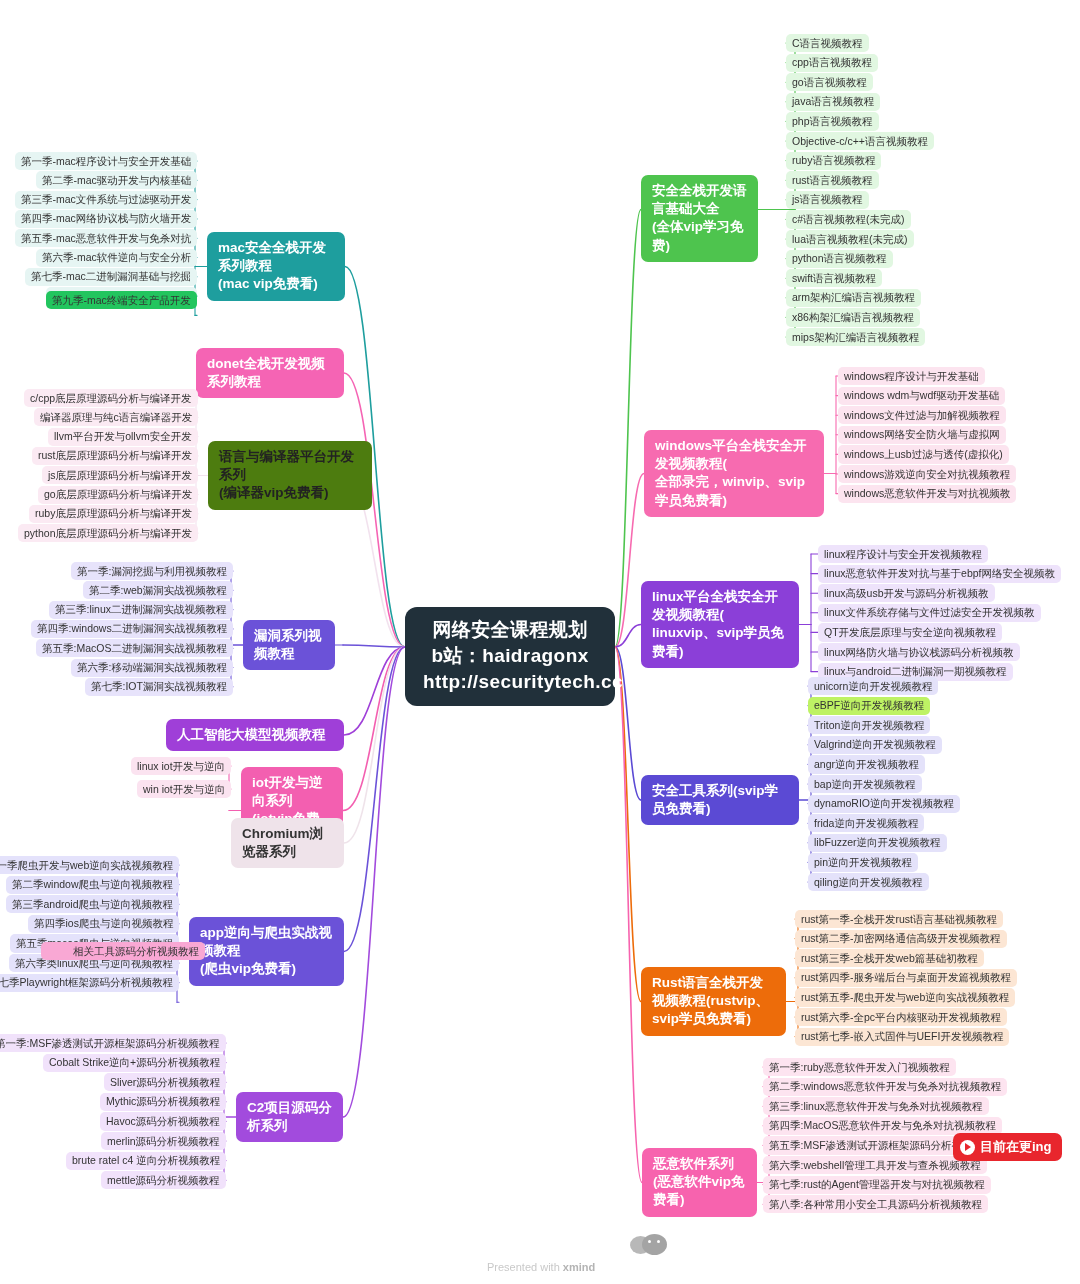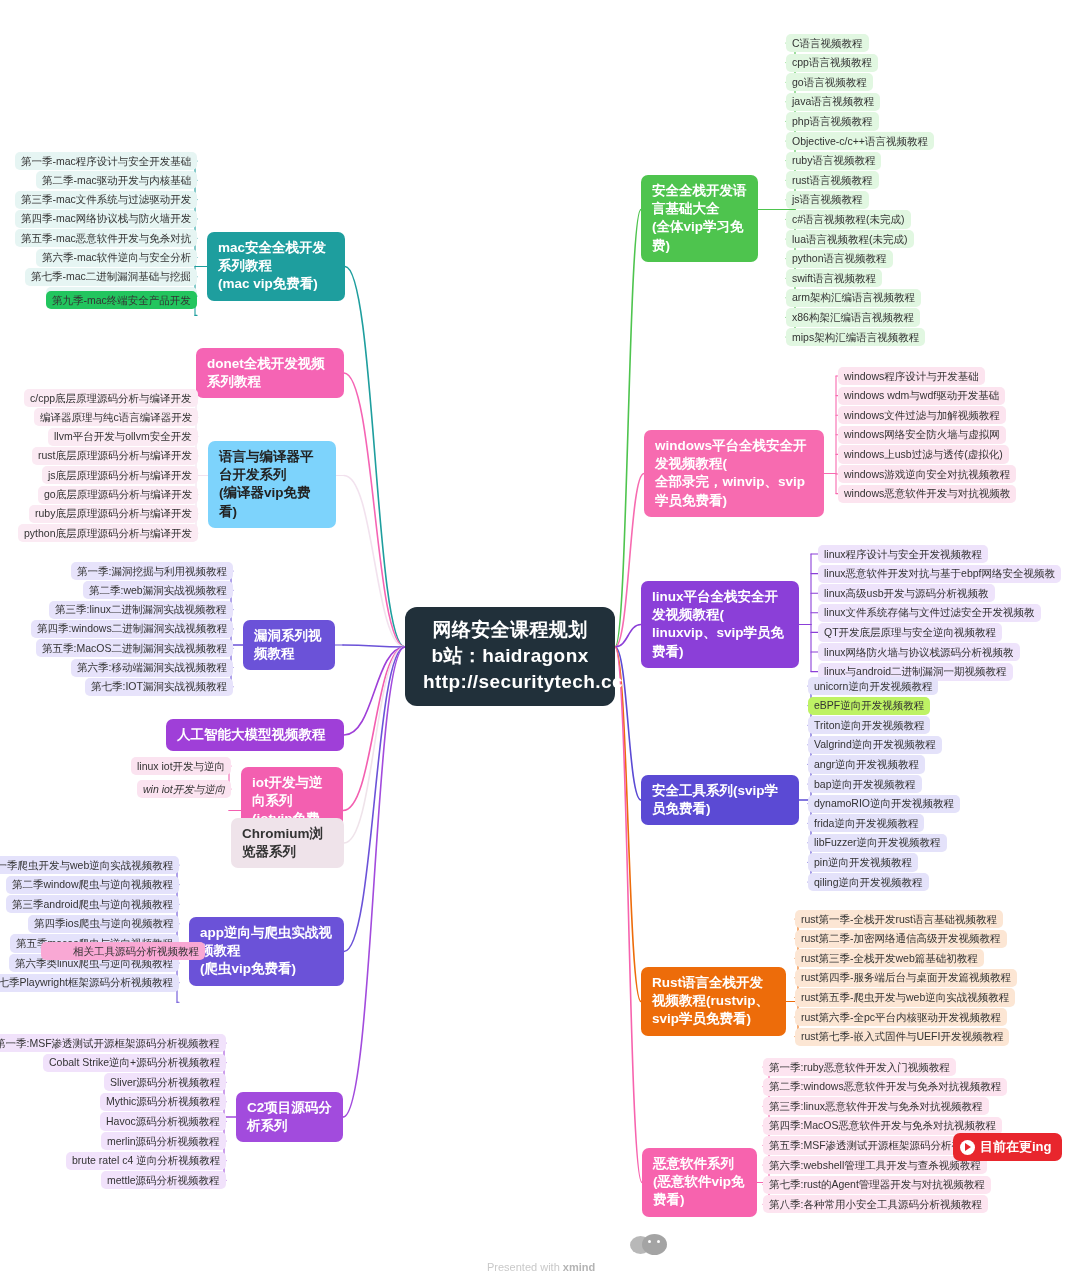--- a/index.html
+++ b/index.html
@@ -232,21 +232,21 @@
       <div class="node sub" style="background: rgb(230, 245, 243); top: 190.6px; left: 15px;">第三季-mac文件系统与过滤驱动开发</div>
       <div class="node sub" style="background: rgb(230, 245, 243); top: 209.9px; left: 15px;">第四季-mac网络协议栈与防火墙开发</div>
       <div class="node sub" style="background: rgb(230, 245, 243); top: 229.2px; left: 15px;">第五季-mac恶意软件开发与免杀对抗</div>
       <div class="node sub" style="background: rgb(230, 245, 243); top: 248.5px; left: 36px;">第六季-mac软件逆向与安全分析</div>
       <div class="node sub" style="background: rgb(230, 245, 243); top: 267.8px; left: 25px;">第七季-mac二进制漏洞基础与挖掘</div>
       <div class="node sub" style="background: rgb(230, 245, 243); top: 287.1px; left: 46px;">第八季-mac云虚拟化产品开发</div>
       <div class="node sub" style="background: #22c55e; top: 291px; left: 46px;">第九季-mac终端安全产品开发</div>
       <div class="node main" style="left: 196px; top: 348px; width: 148px; background: rgb(245, 100, 180); color: rgb(255, 255, 255);">
         <div>donet全栈开发视频系列教程</div>
       </div>
-      <div class="node main" style="left: 208px; top: 441px; width: 128px; background: #7dd3fc; color: rgb(34, 34, 34);">
+      <div class="node main" style="left: 208px; top: 441px; width: 164px; background: #4d7c0f; color: rgb(34, 34, 34);">
         <div>语言与编译器平台开发系列</div>
         <div>(编译器vip免费看)</div>
       </div>
       <div class="node sub" style="background: rgb(251, 234, 243); top: 389px; left: 24px;">c/cpp底层原理源码分析与编译开发</div>
       <div class="node sub" style="background: rgb(251, 234, 243); top: 408.3px; left: 34px;">编译器原理与纯c语言编译器开发</div>
       <div class="node sub" style="background: rgb(251, 234, 243); top: 427.6px; left: 48px;">llvm平台开发与ollvm安全开发</div>
       <div class="node sub" style="background: rgb(251, 234, 243); top: 446.9px; left: 32px;">rust底层原理源码分析与编译开发</div>
       <div class="node sub" style="background: rgb(251, 234, 243); top: 466.2px; left: 42px;">js底层原理源码分析与编译开发</div>
       <div class="node sub" style="background: rgb(251, 234, 243); top: 485.5px; left: 38px;">go底层原理源码分析与编译开发</div>
       <div class="node sub" style="background: rgb(251, 234, 243); top: 504.8px; left: 29px;">ruby底层原理源码分析与编译开发</div>
@@ -262,21 +262,21 @@
       <div class="node sub" style="background: rgb(231, 227, 251); top: 658.5px; left: 71px;">第六季:移动端漏洞实战视频教程</div>
       <div class="node sub" style="background: rgb(231, 227, 251); top: 677.8px; left: 85px;">第七季:IOT漏洞实战视频教程</div>
       <div class="node main" style="left: 166px; top: 719px; width: 178px; background: rgb(159, 63, 216); color: rgb(255, 255, 255);">
         <div>人工智能大模型视频教程</div>
       </div>
       <div class="node main" style="left: 241px; top: 767px; width: 102px; background: rgb(243, 95, 176); color: rgb(255, 255, 255);">
         <div>iot开发与逆向系列</div>
         <div>(iotvip免费看)</div>
       </div>
       <div class="node sub" style="background: rgb(251, 227, 240); top: 757px; left: 131px;">linux iot开发与逆向</div>
-      <div class="node sub" style="background: rgb(251, 227, 240); top: 780px; left: 137px; font-style: italic;">win iot开发与逆向</div>
+      <div class="node sub" style="background: rgb(251, 227, 240); top: 780px; left: 137px;">win iot开发与逆向</div>
       <div class="node main" style="left: 231px; top: 818px; width: 113px; background: rgb(239, 227, 234); color: rgb(51, 51, 51);">
         <div>Chromium浏览器系列</div>
       </div>
       <div class="node main" style="left: 189px; top: 917px; width: 155px; background: rgb(107, 82, 216); color: rgb(255, 255, 255);">
         <div>app逆向与爬虫实战视频教程</div>
         <div>(爬虫vip免费看)</div>
       </div>
       <div class="node sub" style="background: rgb(228, 226, 251); top: 856px; left: -20px;">第一季爬虫开发与web逆向实战视频教程</div>
       <div class="node sub" style="background: rgb(228, 226, 251); top: 875.6px; left: 6px;">第二季window爬虫与逆向视频教程</div>
       <div class="node sub" style="background: rgb(228, 226, 251); top: 895.2px; left: 6px;">第三季android爬虫与逆向视频教程</div>

